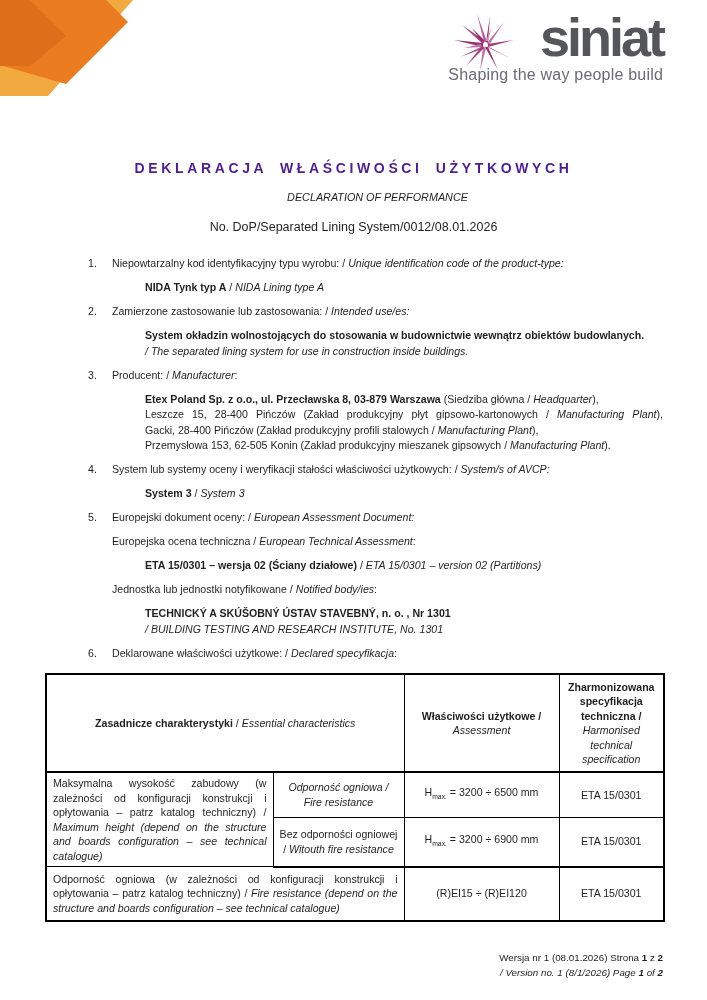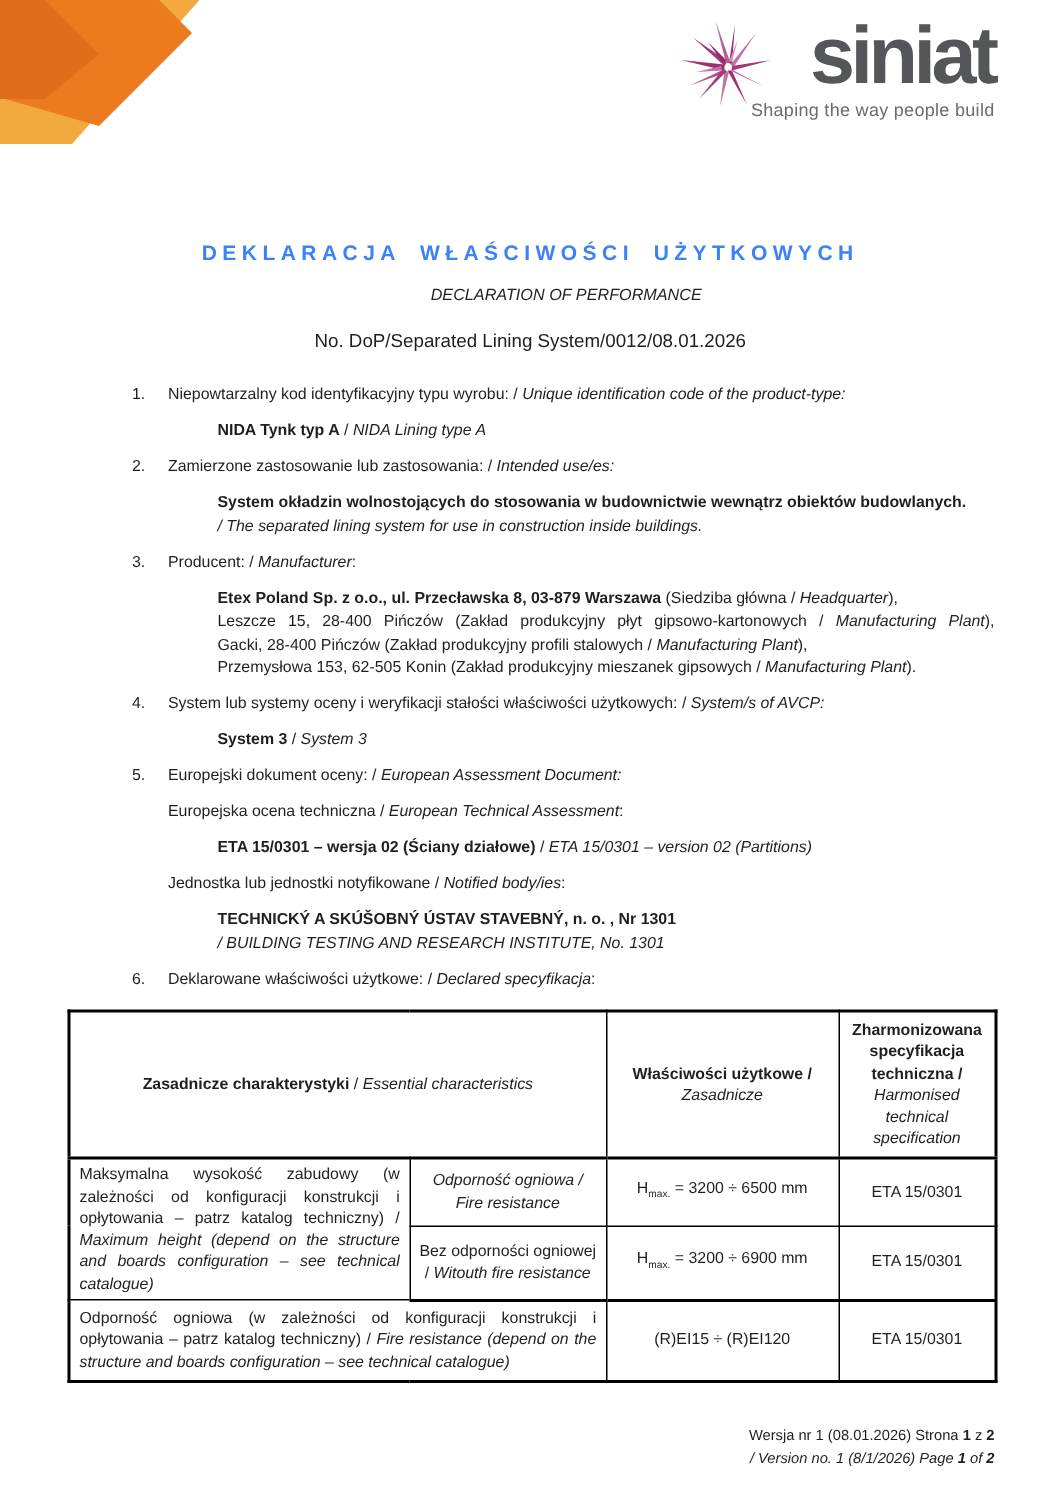--- a/index.html
+++ b/index.html
@@ -13,25 +13,25 @@
   .deco { position:absolute; top:0; left:0; width:140px; height:96px; }
   .deco div { position:absolute; inset:0; }
   .deco-amber  { clip-path:polygon(0 0,133px 0,48px 96px,0 96px); }
   .deco-orange { clip-path:polygon(0 0,106px 0,128px 22px,66px 84px,0 65px); }
   .deco-dark   { clip-path:polygon(0 0,30px 0,66px 36px,30px 66px,0 66px); }
   
   .logo { position:absolute; top:6px; left:450px; width:213px; height:78px; }
   .starburst { position:absolute; left:2px; top:4px; width:64px; height:64px; }
   .brand { position:absolute; right:0; top:4px; font-size:54px; line-height:1;
            font-weight:bold; letter-spacing:-3px; color:#55565a; }
-  .tagline { position:absolute; right:0; top:60px; font-size:12px;
+  .tagline { position:absolute; right:0; top:60px; font-size:16px;
              letter-spacing:0.2px; color:#6a6b70; white-space:nowrap; }
   
   .title { padding-top:160px; text-align:center; font-size:14px; font-weight:bold;
-           letter-spacing:0.26em; word-spacing:0.4em; color:#3b82f6; }
+           letter-spacing:0.26em; word-spacing:0.4em; color:#4c1d95; }
   .subtitle { margin-top:15px; text-align:center; font-style:italic; font-size:10.8px;margin-left:48px; }
   .docno { margin-top:17px; text-align:center; font-size:12.5px; }
   .docno .val { font-weight:normal; }
   
   .content { margin:22px 44px 0 45px; font-size:10.6px; line-height:15.5px; }
   .item { display:flex; margin-top:8.5px; }
   .item .num { flex:none; width:67px; padding-left:43px; }
   .item .body { flex:1; }
   .line { margin:0; }
   .para { margin-top:8.5px; }
@@ -157,21 +157,21 @@
       <colgroup>
           <col style="width:227px">
           <col style="width:131px">
           <col style="width:155px">
           <col style="width:105px">
         </colgroup>
       <tbody>
           <tr class="th-row">
         <td colspan="2"><span class="rt-b">Zasadnicze charakterystyki</span><span> / </span><span class="rt-i">Essential characteristics</span></td>
         <td class="pre"><span class="rt-b">Właściwości użytkowe /</span><span>
-</span><span class="rt-i">Zasadnicze</span></td>
+</span><span class="rt-i">Assessment</span></td>
         <td class="pre"><span class="rt-b">Zharmonizowana specyfikacja techniczna /</span><span>
 </span><span class="rt-i">Harmonised technical specification</span></td>
       </tr>
       <tr class="r1">
         <td rowspan="2" class="cell-just"><span>Maksymalna wysokość zabudowy (w zależności od konfiguracji konstrukcji i opłytowania – patrz katalog techniczny) / </span><span class="rt-i">Maximum height (depend on the structure and boards configuration – see technical catalogue)</span></td>
         <td class="cell-center"><span class="rt-i">Odporność ogniowa / Fire resistance</span></td>
         <td class="cell-center"><span>H</span><span class="rt-s">max.</span><span> = 3200 ÷ 6500 mm</span></td>
         <td class="cell-center">ETA 15/0301</td>
       </tr>
       <tr class="r2">

